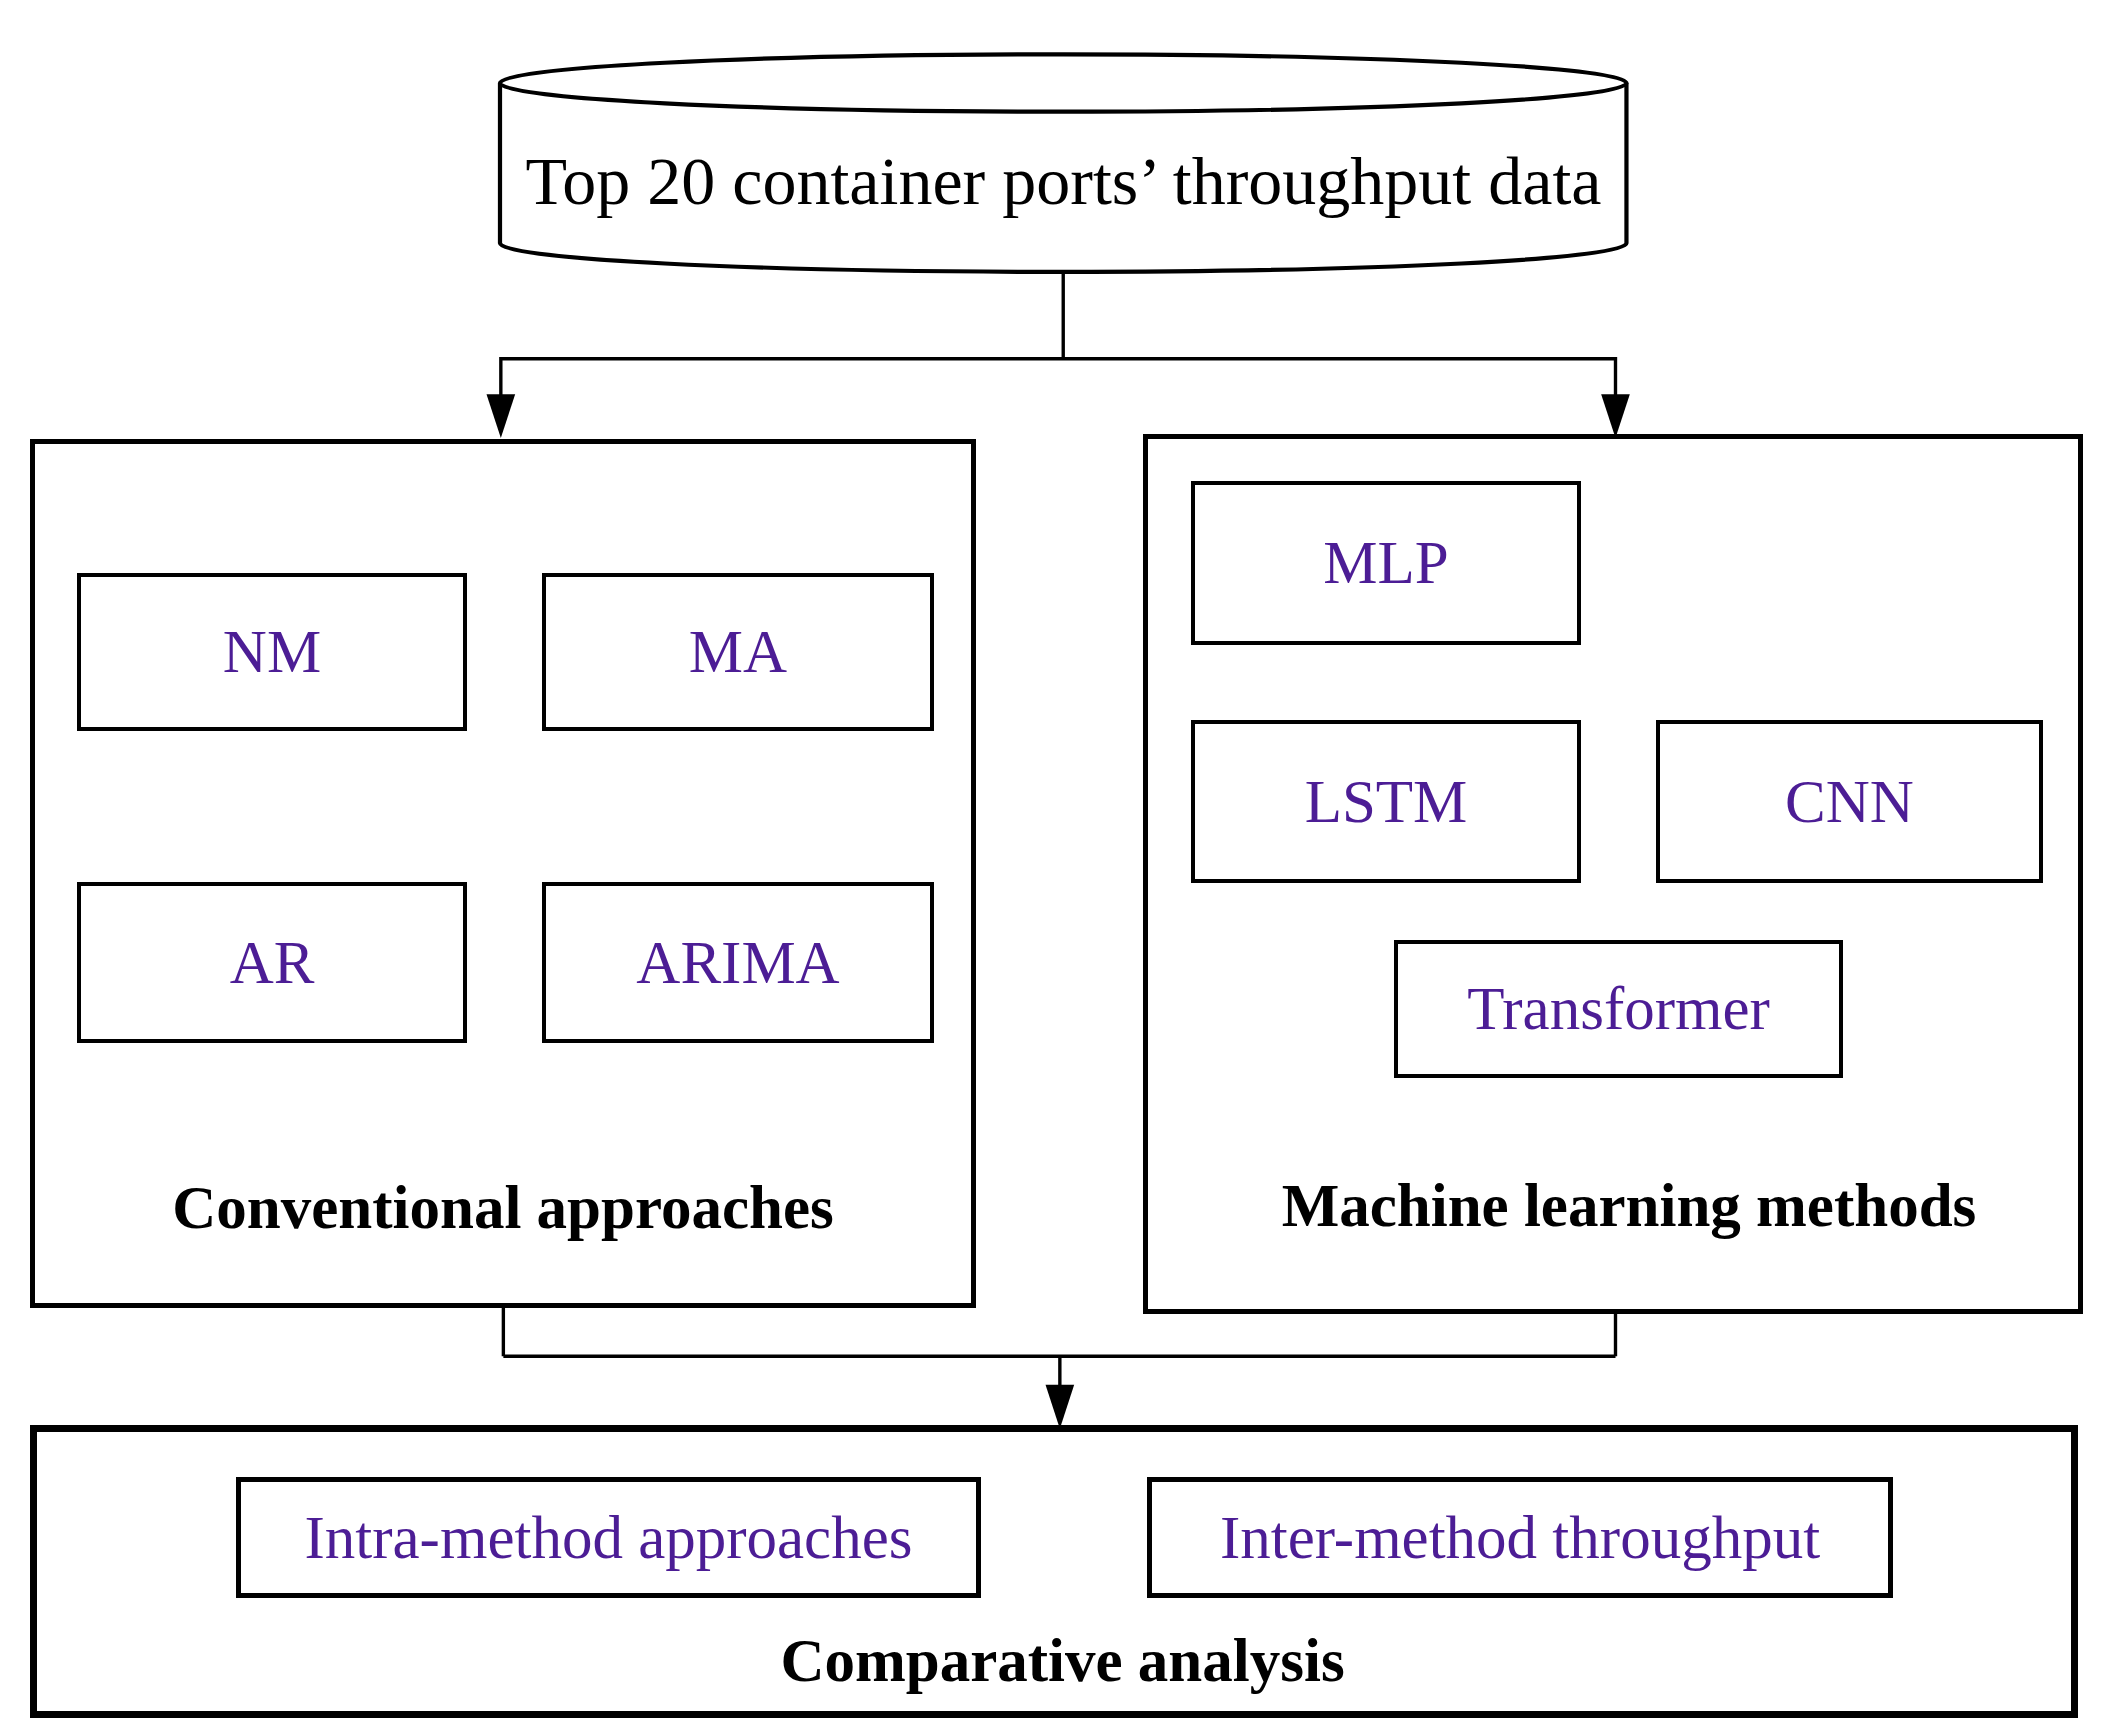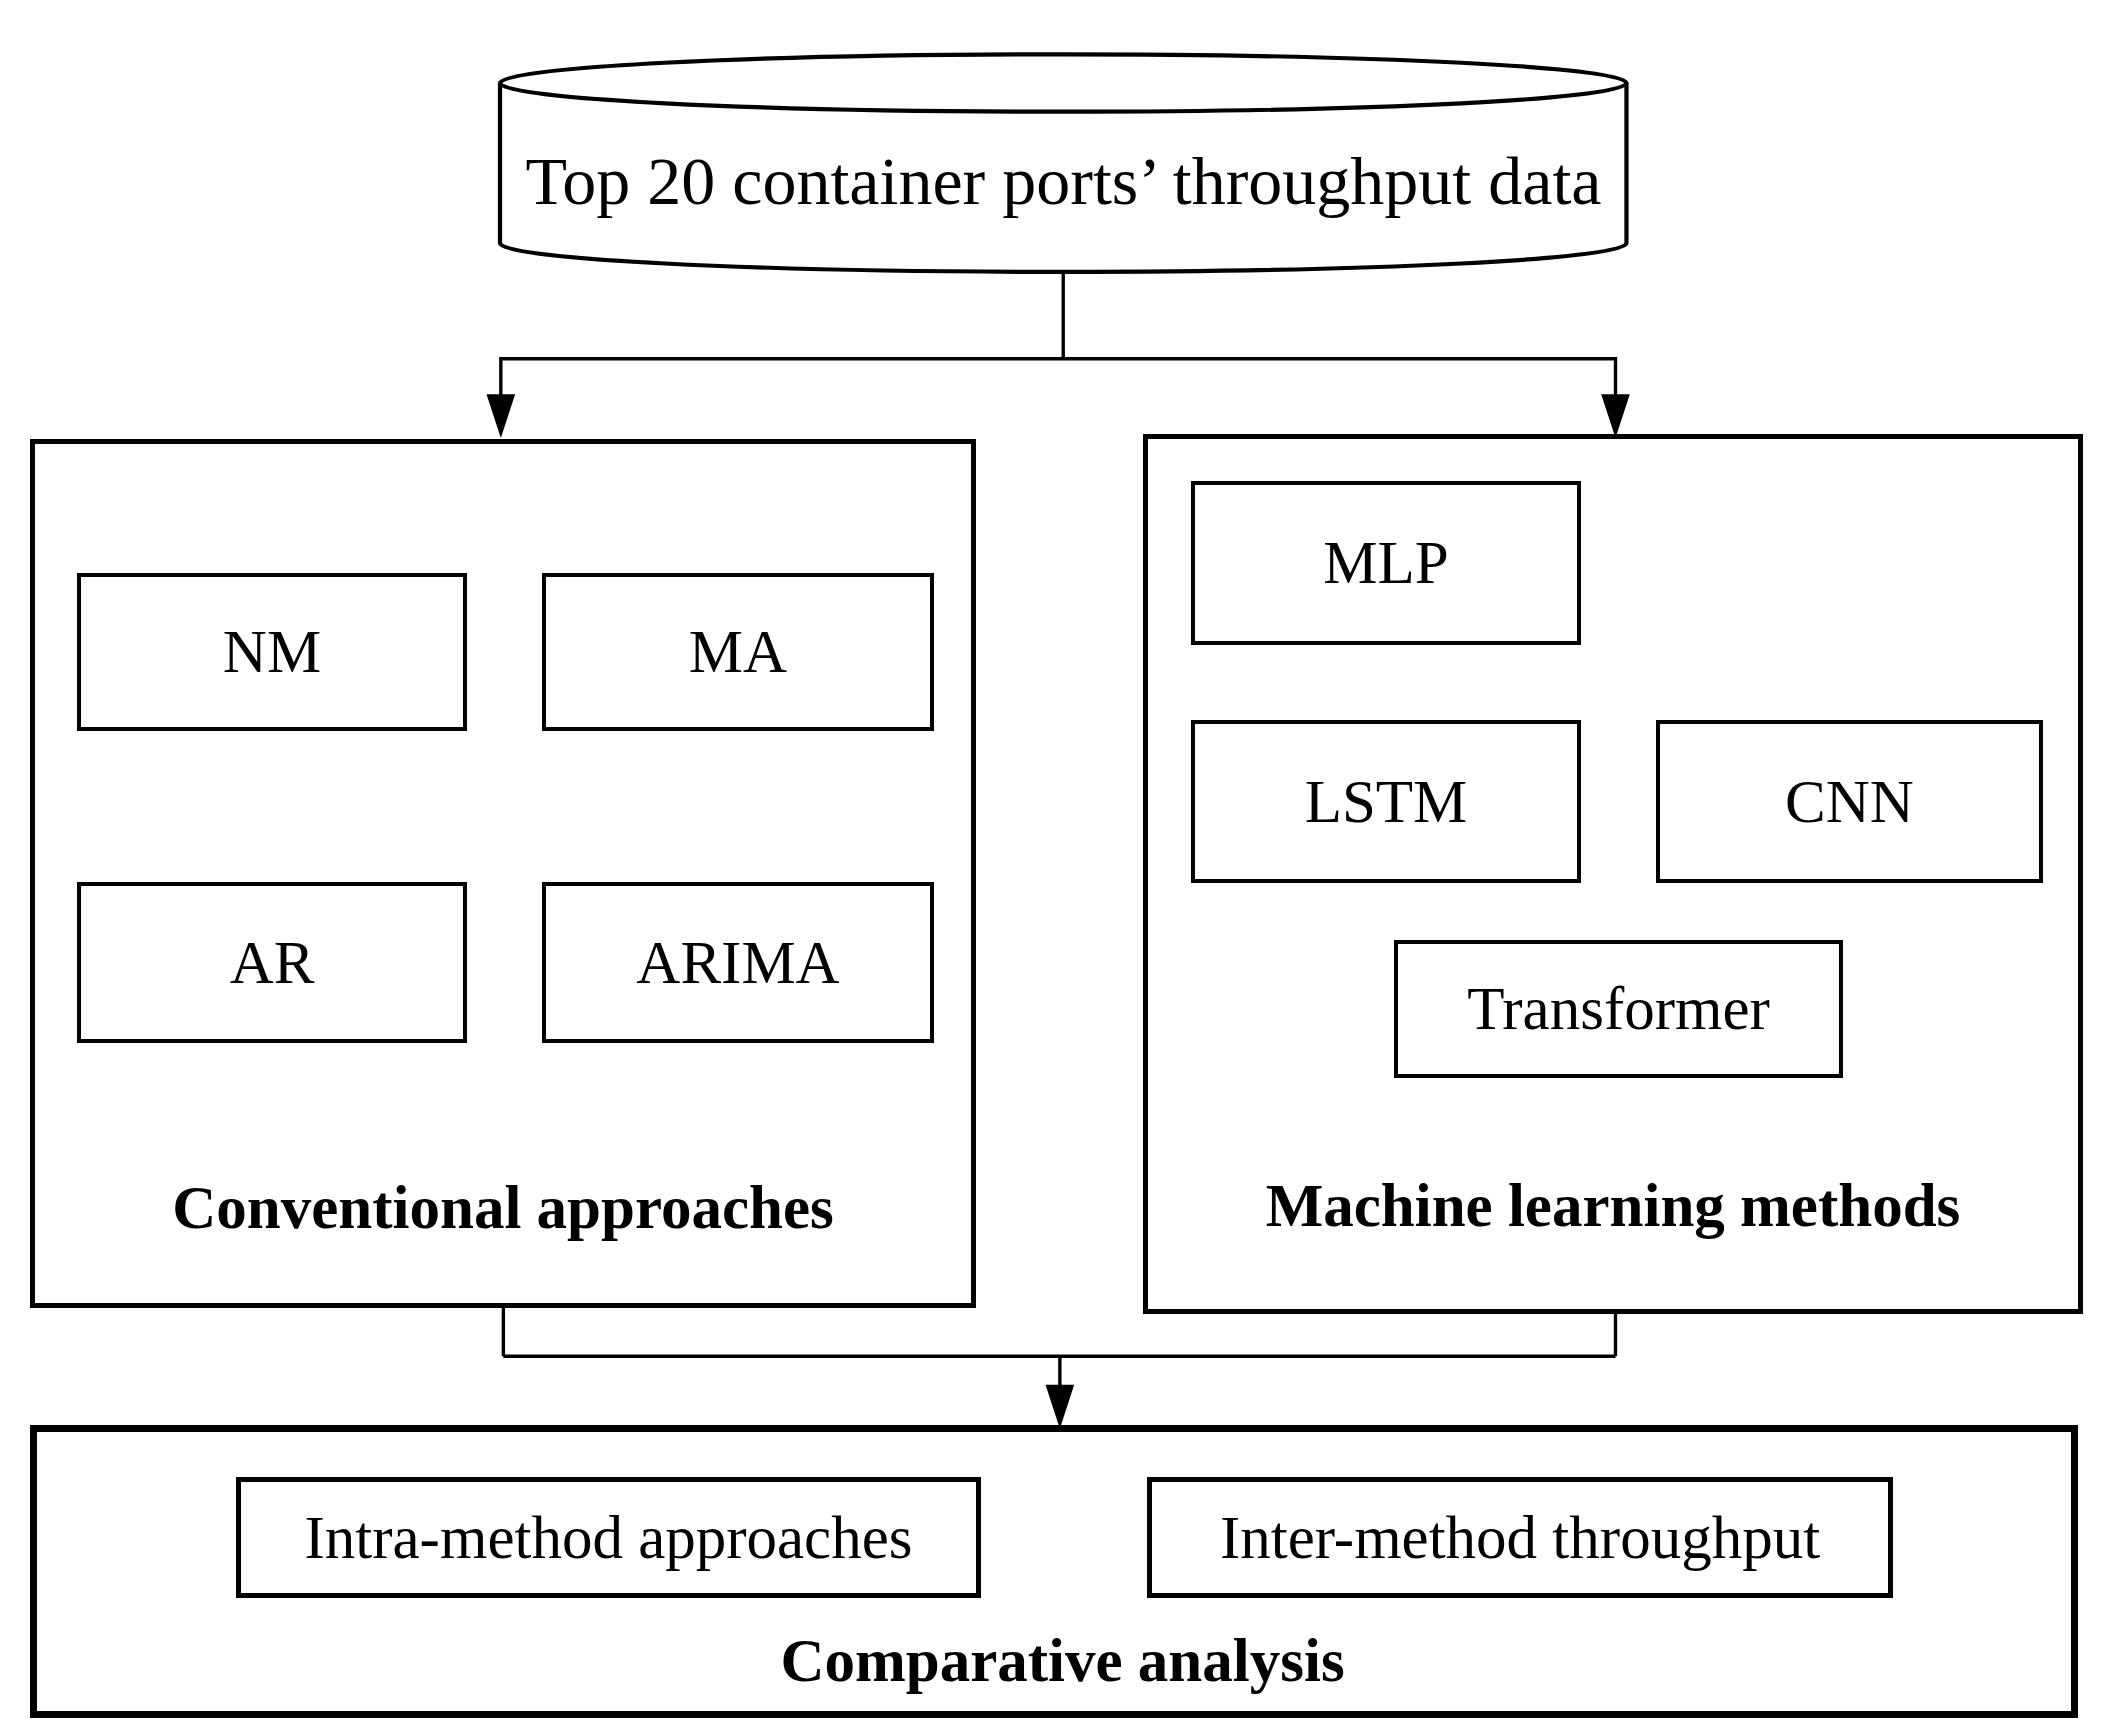--- a/index.html
+++ b/index.html
@@ -33,21 +33,21 @@
   }
   .panel {
     position: absolute;
     background: transparent;
     border: 5px solid #000000;
     z-index: 1;
     box-sizing: border-box;
   }
   .method-label {
     font-size: 61px;
-    color: #000000;
+    color: #4c1d95;
     white-space: nowrap;
   }
   .panel-title {
     position: absolute;
     z-index: 2;
     display: flex;
     align-items: center;
     justify-content: center;
     font-size: 61px;
     font-weight: bold;
@@ -79,21 +79,21 @@
   #box-arima       { left: 542px;  top: 882px; width: 392px; height: 161px; }
   #box-mlp         { left: 1191px; top: 481px;  width: 390px; height: 164px; }
   #box-gru         { left: 1656px; top: 481px;  width: 387px; height: 164px; }
   #box-lstm        { left: 1191px; top: 720px;  width: 390px; height: 163px; }
   #box-cnn         { left: 1656px; top: 720px;  width: 387px; height: 163px; }
   #box-transformer { left: 1394px; top: 940px; width: 449px; height: 138px; }
   #box-intra       { left: 236px;  top: 1477px; width: 745px; height: 121px; border-width: 5px; }
   #box-inter       { left: 1147px; top: 1477px; width: 746px; height: 121px; border-width: 5px; }
   
   #title-conventional { left: 35px;   top: 1168px; width: 936px; height: 80px; }
-  #title-ml           { left: 1148px; top: 1166px; width: 930px; height: 80px; }
+  #title-ml           { left: 1148px; top: 1166px; width: 930px; height: 80px; padding-left: 16px; }
   #title-comparative  { left: 38px;   top: 1619px; width: 2033px; height: 84px; margin-left: 8px; }
 </style>
 </head>
 <body>
 
 <div id="canvas">
 
   <svg id="connector-layer" viewBox="0 0 2493 2058" xmlns="http://www.w3.org/2000/svg">
 
     <path d="M 593 98 L 593 288 A 668 34 0 0 0 1929 288 L 1929 98" fill="#ffffff" stroke="#000000" stroke-width="5"></path>

